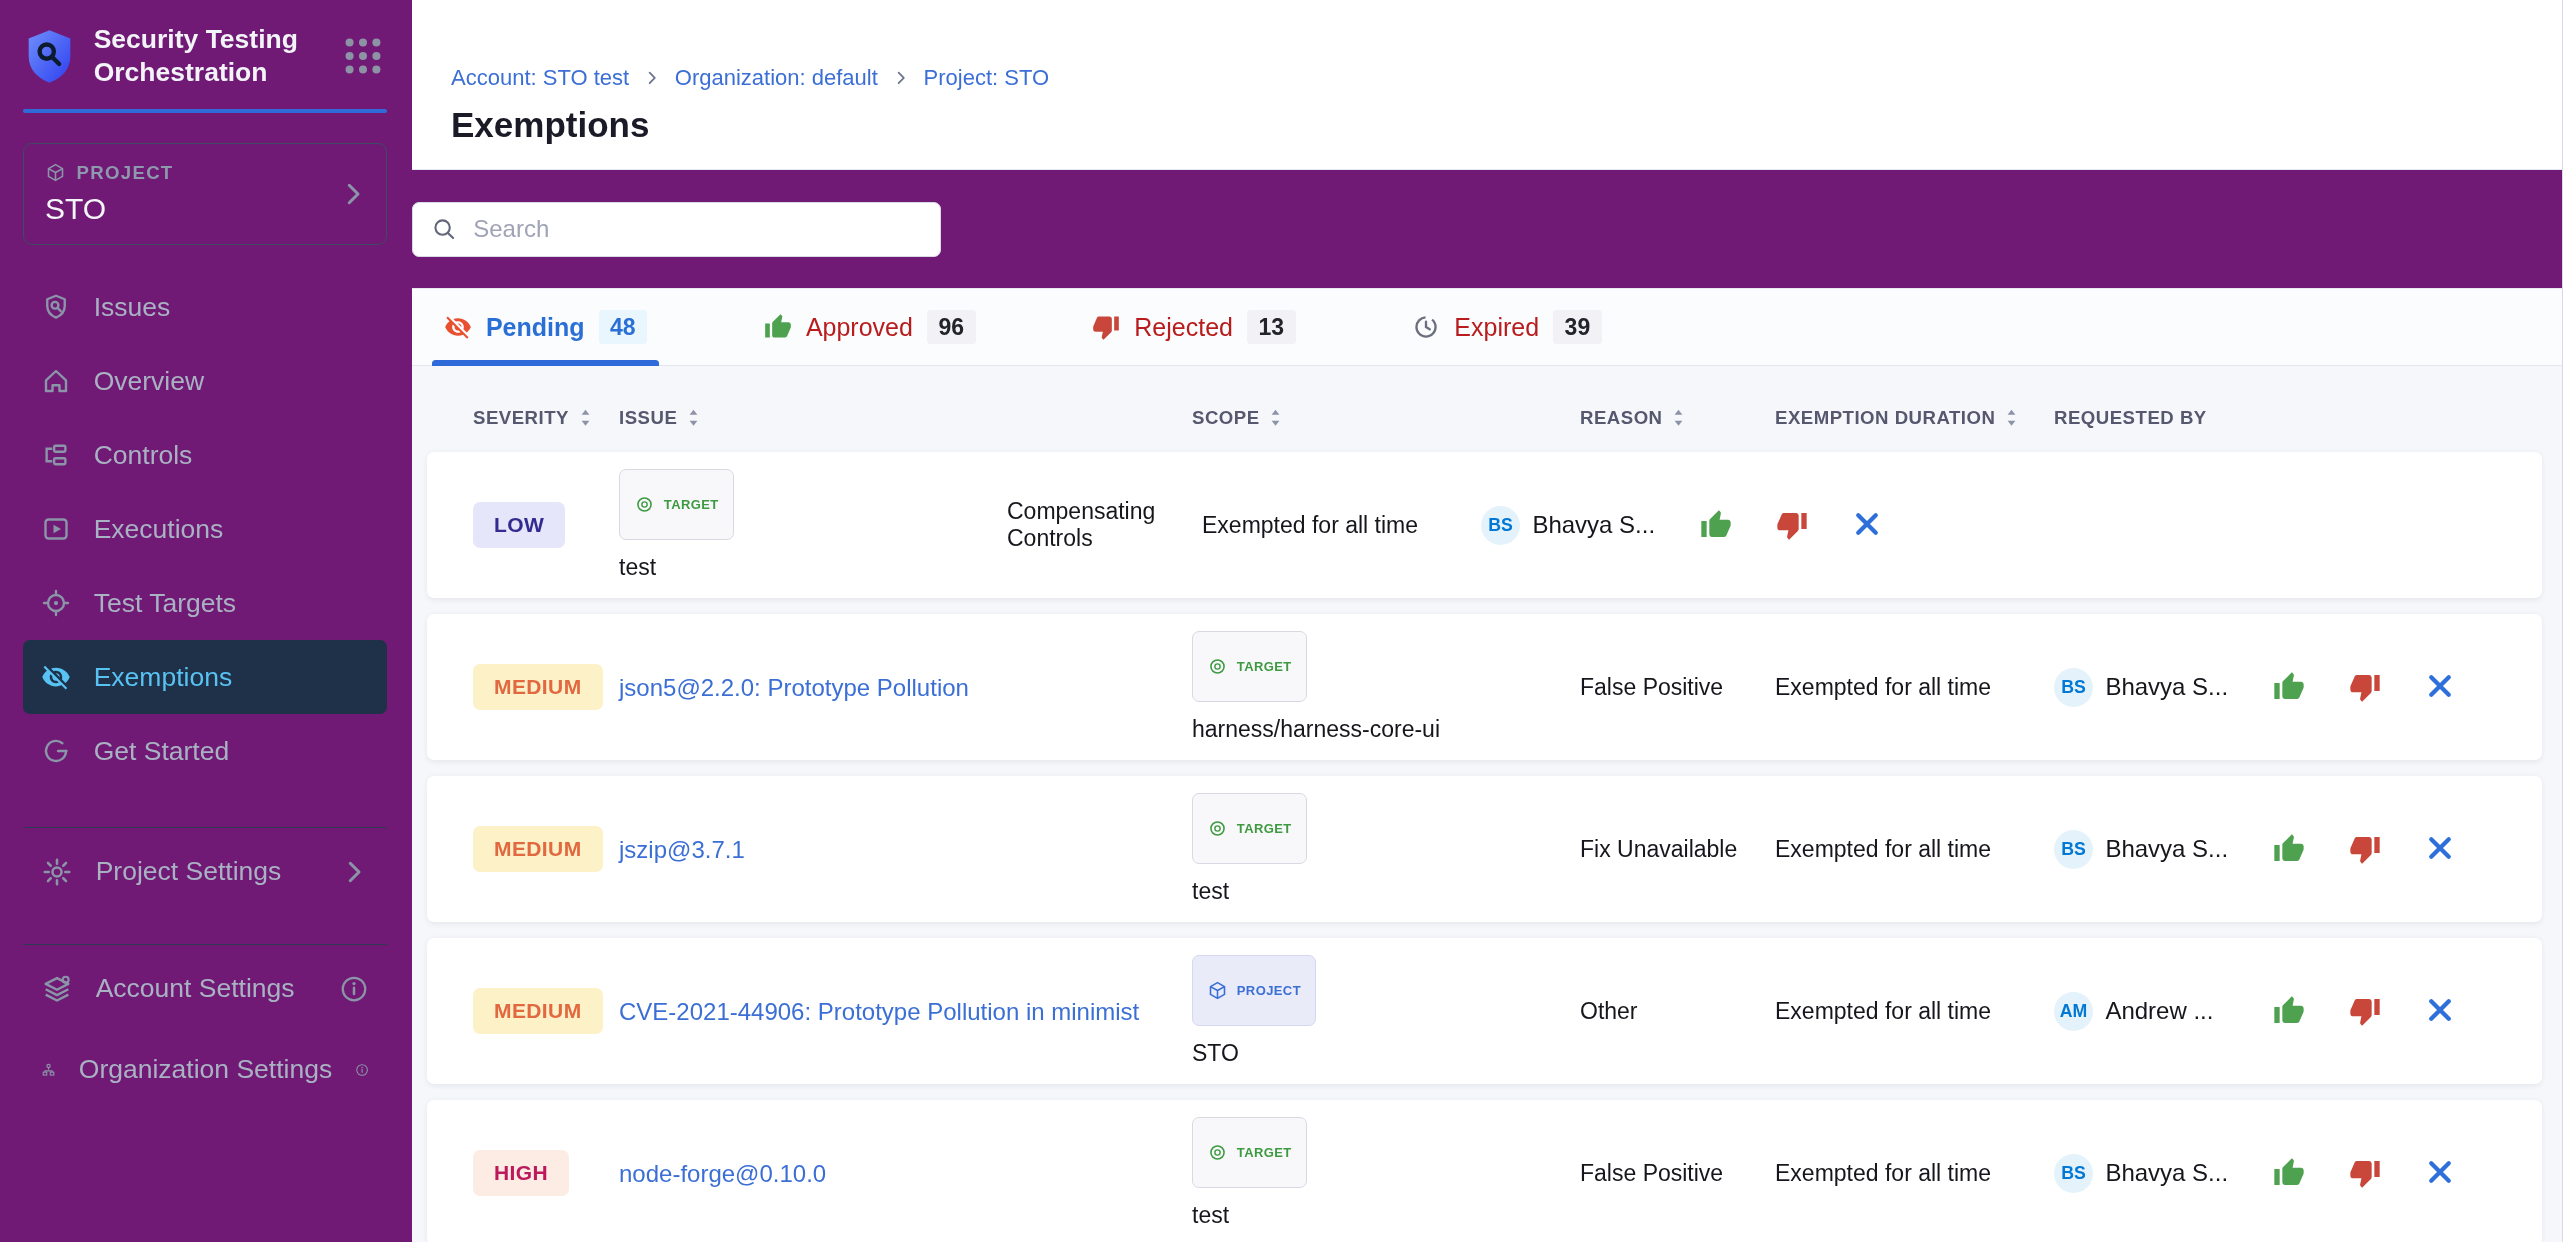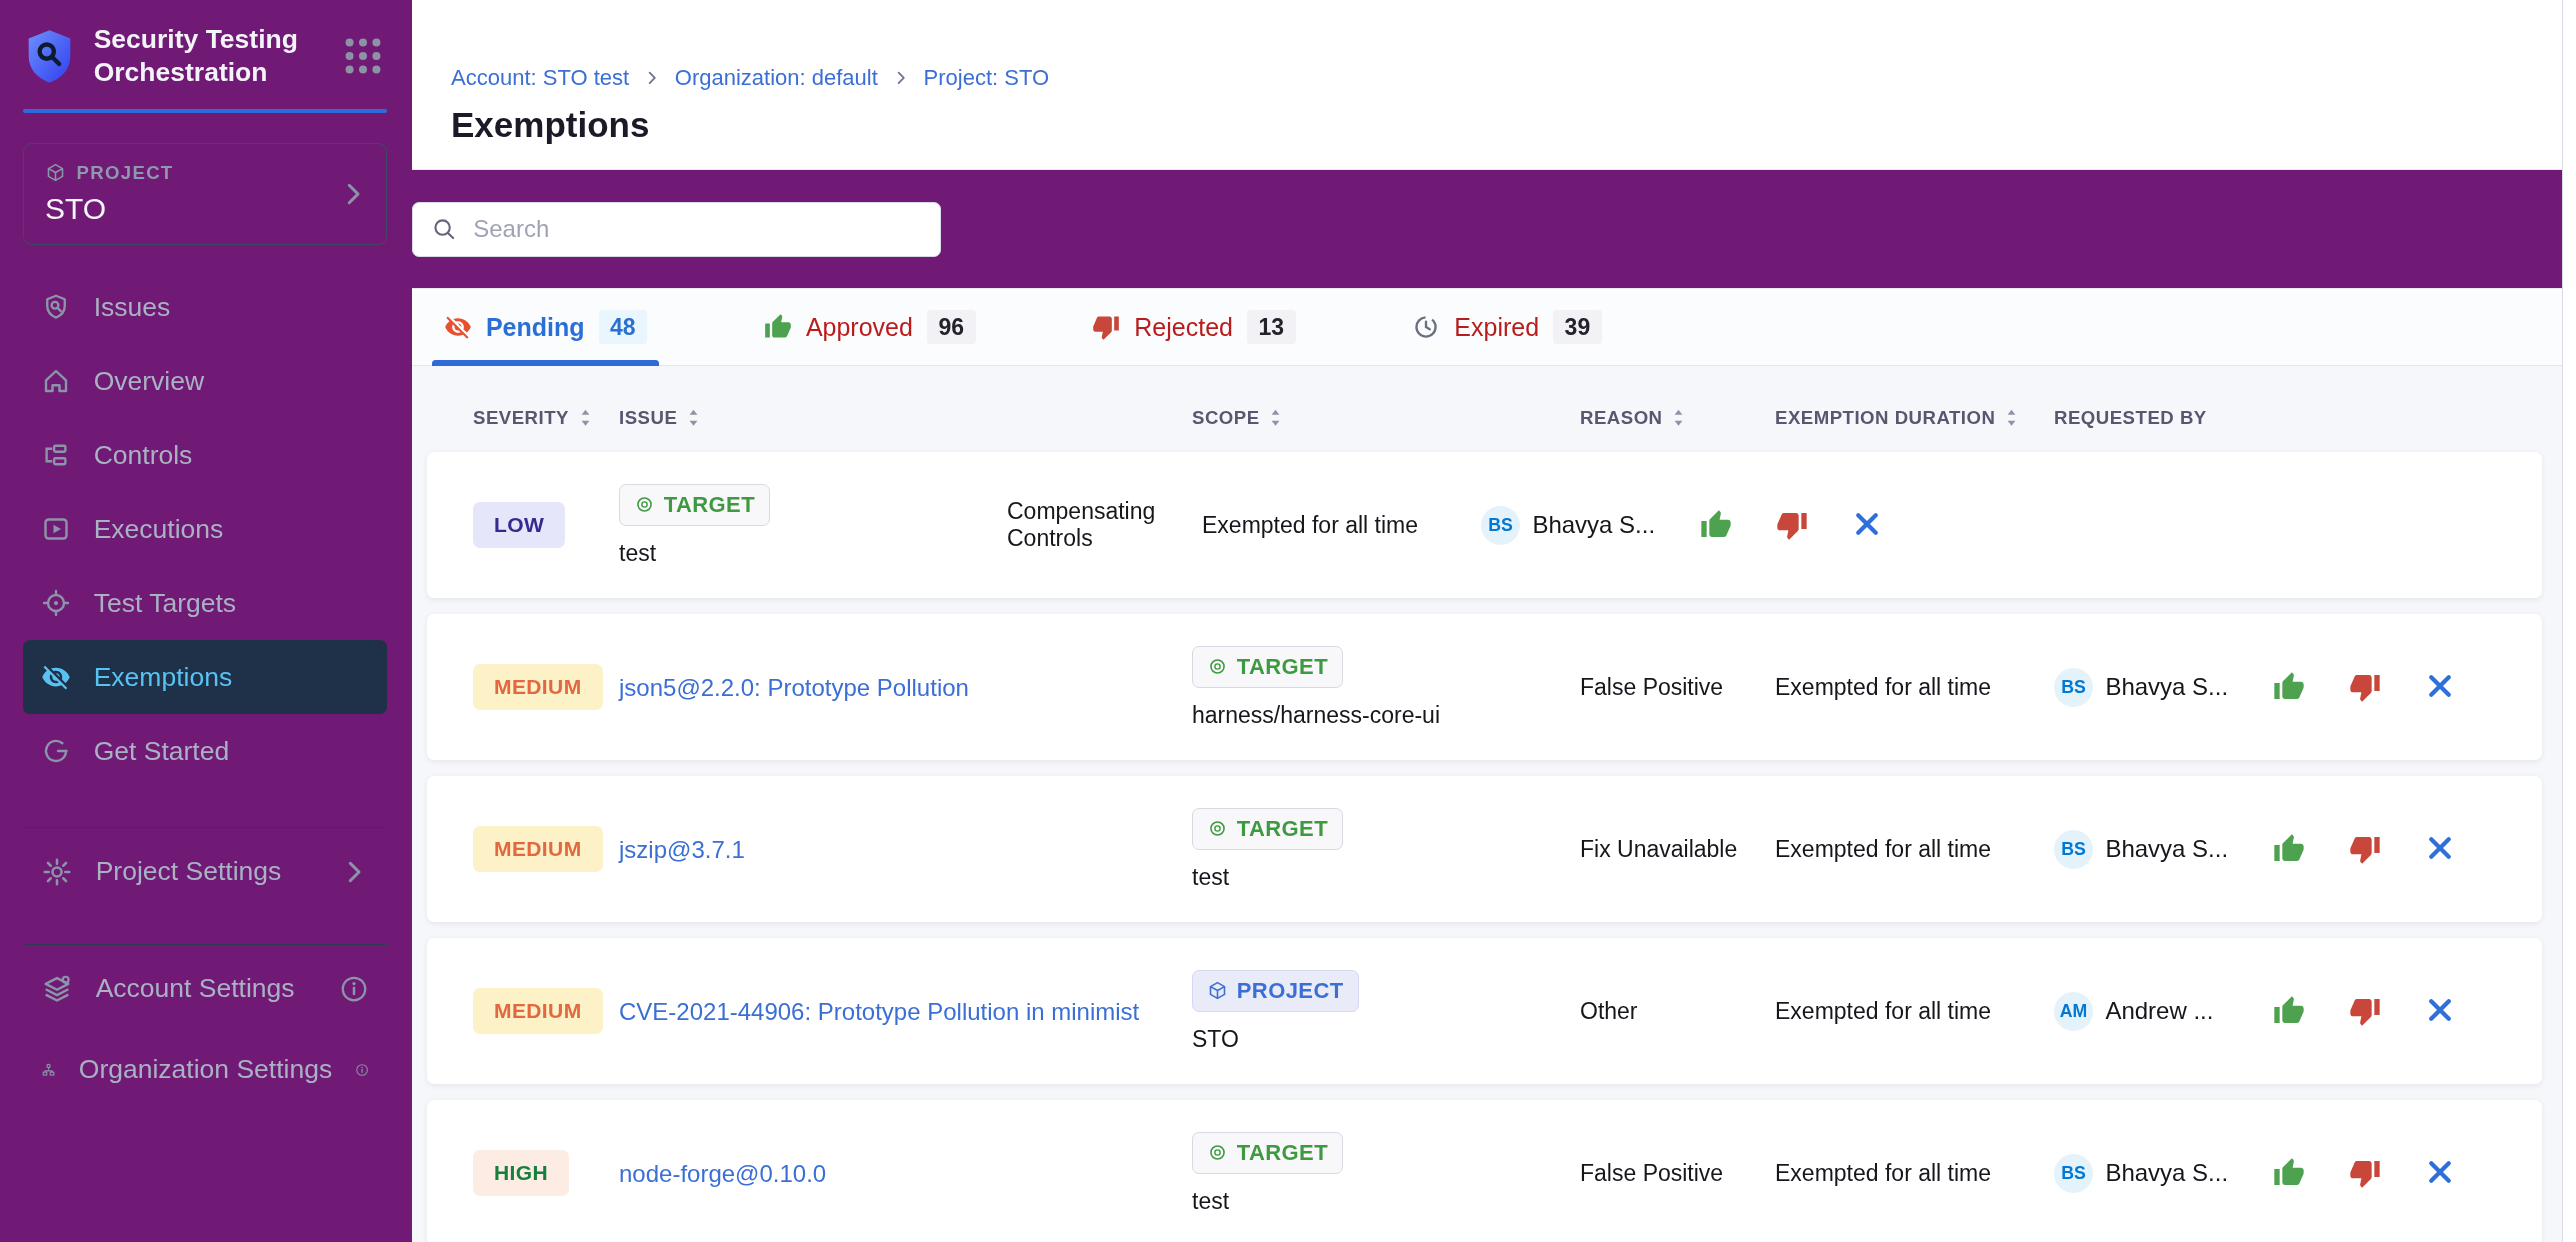--- a/index.html
+++ b/index.html
@@ -122,29 +122,29 @@
     background:#fff;border-radius:7px;box-shadow:0 1.8px 5.3px rgba(96,97,112,0.10);
     min-height:146px;display:flex;align-items:center;padding-left:46px;box-sizing:border-box;
     cursor:pointer;
   }
   .sev-badge{
     display:inline-block;font-size:21px;font-weight:bold;letter-spacing:0.4px;border-radius:7px;
     padding:10.6px 21px;
   }
   .sev-low{background:#e6e6fa;color:#332b8f;}
   .sev-medium{background:#fdf1c8;color:#e2683f;}
-  .sev-high{background:#fcece3;color:#15803d;}
+  .sev-high{background:#fcece3;color:#be185d;}
   .issue-link{
     color:#3b6fd6;font-size:24px;line-height:35px;text-decoration:none;cursor:pointer;
     display:inline-block;padding-right:50px;
   }
   .cell-scope-inner{display:flex;flex-direction:column;align-items:flex-start;gap:14px;}
   .scope-badge{
     display:inline-flex;align-items:center;gap:8.8px;border:0.9px solid #d8d9e2;border-radius:7px;
-    padding:7px 14px;font-size:22px;font-weight:bold;letter-spacing:0.4px;background:#f8f8fb;
+    padding:24px 14px;font-size:13px;font-weight:bold;letter-spacing:0.4px;background:#f8f8fb;
   }
   .scope-badge .sicon{width:21px;height:21px;display:none;}
   .scope-target{color:#3d9a40;}
   .scope-target .icon-target{display:inline-flex;}
   .scope-project{color:#3b6fd6;background:#e9ebf8;border-color:#d5d8ee;}
   .scope-project .icon-project{display:inline-flex;}
   .scope-name{font-size:23px;color:#16161c;}
   .cell-reason,.cell-duration{font-size:23px;color:#16161c;padding-right:26.5px;box-sizing:border-box;}
   .cell-requested{display:flex;align-items:center;gap:12.4px;}
   .avatar{

